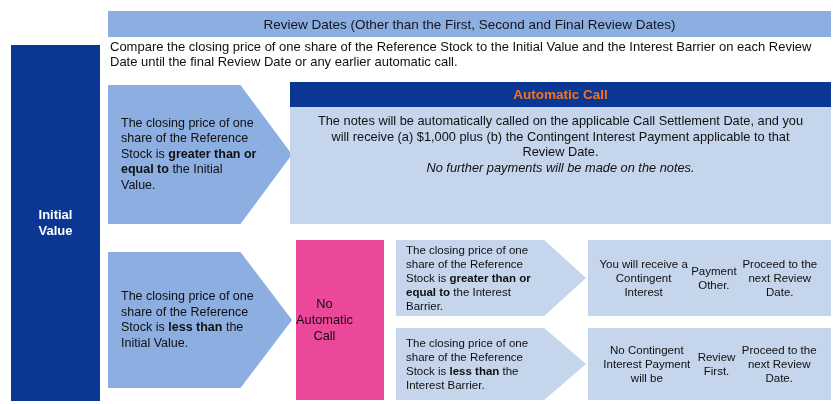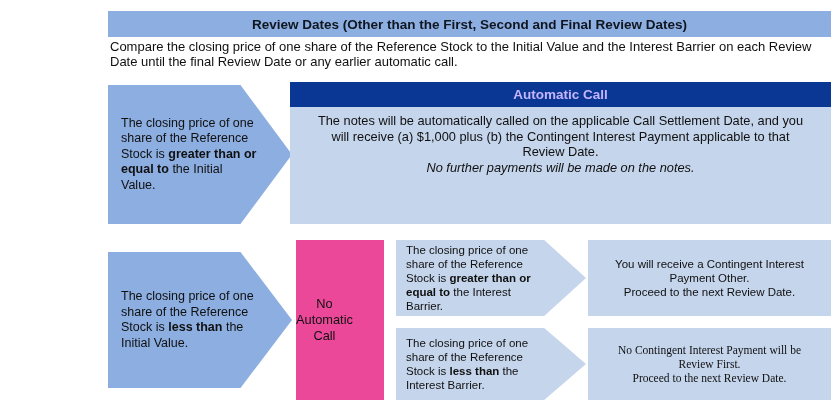--- a/index.html
+++ b/index.html
@@ -21,21 +21,21 @@
     display:flex;align-items:center;justify-content:center;
     text-align:center;
   }
   .initial-value-bar .iv-text{white-space:pre-line;}
 
   
   .review-header{
     position:absolute;left:108px;top:11px;width:723px;height:26px;
     background:#8caee1;
     display:flex;align-items:center;justify-content:center;
-    font-weight:bold;font-size:13.5px;color:#10161f;
+    font-weight:normal;font-size:13.5px;color:#10161f;
   }
   .review-body{
     position:absolute;left:110px;top:39px;width:718px;
     font-size:13px;line-height:15px;color:#101010;
     text-align:left;
   }
 
   
   .chevron{
     position:absolute;
@@ -56,21 +56,21 @@
   .chev-text{
     font-size:12.5px;line-height:15.5px;color:#101010;
   }
   .chev-text b{font-weight:bold;}
 
   
   .autocall-panel{
     position:absolute;left:290px;top:82px;width:541px;height:142px;
   }
   .autocall-title{
-    height:25px;background:#0a3694;color:#c4b5fd;
+    height:25px;background:#0a3694;color:#f97316;
     font-weight:bold;font-size:13.5px;
     display:flex;align-items:center;justify-content:center;
   }
   .autocall-body{
     height:117px;background:#c5d5ec;
     padding:6px 22px 0 22px;box-sizing:border-box;
     text-align:center;font-size:12.8px;line-height:15.5px;color:#101010;
   }
   .autocall-note{
     font-style:italic;
@@ -99,31 +99,35 @@
   .cond-chev-2{top:328px;height:72px;}
 
   
   .outcome-box{
     position:absolute;left:588px;width:243px;
     background:#c5d5ec;
     box-sizing:border-box;
     padding:8px 8px;
     text-align:center;
     font-size:11.5px;line-height:14px;color:#101010;
-    display:flex;flex-direction:column;align-items:center;justify-content:center;
+    display:flex;flex-direction:row;align-items:center;justify-content:center;
   }
   .outcome-box-1{top:240px;height:76px;}
-  .outcome-box-2{top:328px;height:72px;font-family:Liberation Serif, serif;}
+  .outcome-box-2{top:328px;height:72px;}
   .outcome-line{display:block;}
 </style>
 </head>
 <body>
 
 <div id="stage">
 
+  <div class="initial-value-bar">
+    <span class="iv-text">Initial
+Value</span>
+  </div>
 
   <div class="review-header">
     <span>Review Dates (Other than the First, Second and Final Review Dates)</span>
   </div>
   <div class="review-body">Compare the closing price of one share of the Reference Stock to the Initial Value and the Interest Barrier on each Review Date until the final Review Date or any earlier automatic call.</div>
 
   <div class="chevron chev-top">
     <div class="chev-text">
       <span>The closing price of one share of the Reference Stock is </span><b>greater than or equal to</b><span> the Initial Value.</span>
     </div>

